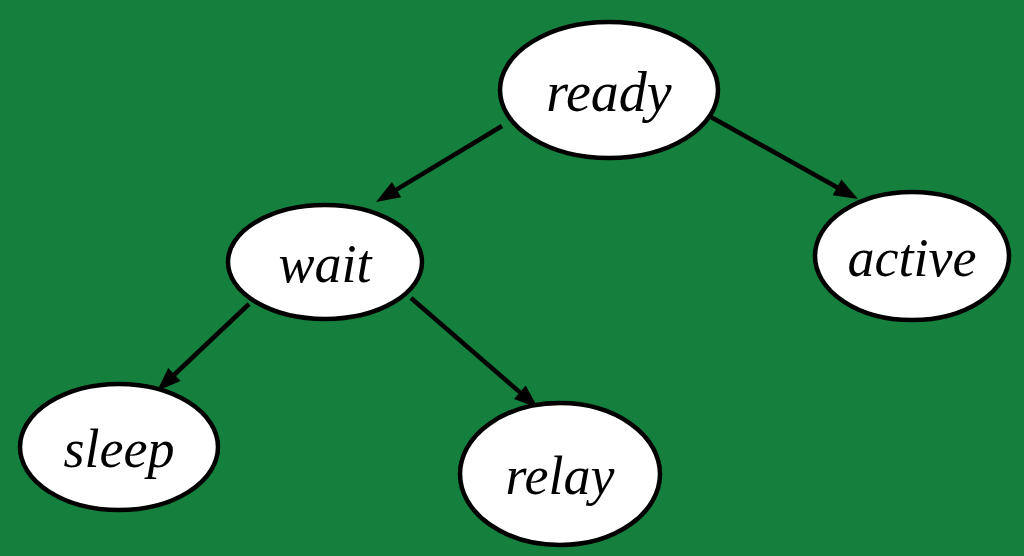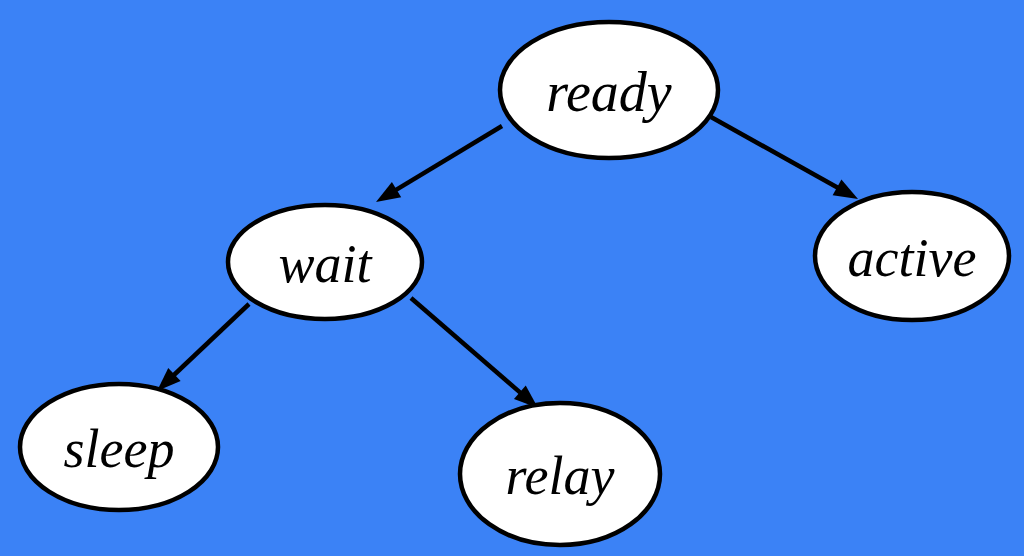--- a/index.html
+++ b/index.html
@@ -11,21 +11,21 @@
   body {
     width: 1024px;
     height: 556px;
     overflow: hidden;
     font-family: "Liberation Serif", "DejaVu Serif", serif;
   }
   #diagram-root {
     position: relative;
     width: 1024px;
     height: 556px;
-    background: #3b82f6;
+    background: #15803d;
   }
   svg#graph-canvas {
     display: block;
     width: 1024px;
     height: 556px;
   }
   .node-ellipse {
     fill: #ffffff;
     stroke: #000000;
     stroke-width: 4.5;

